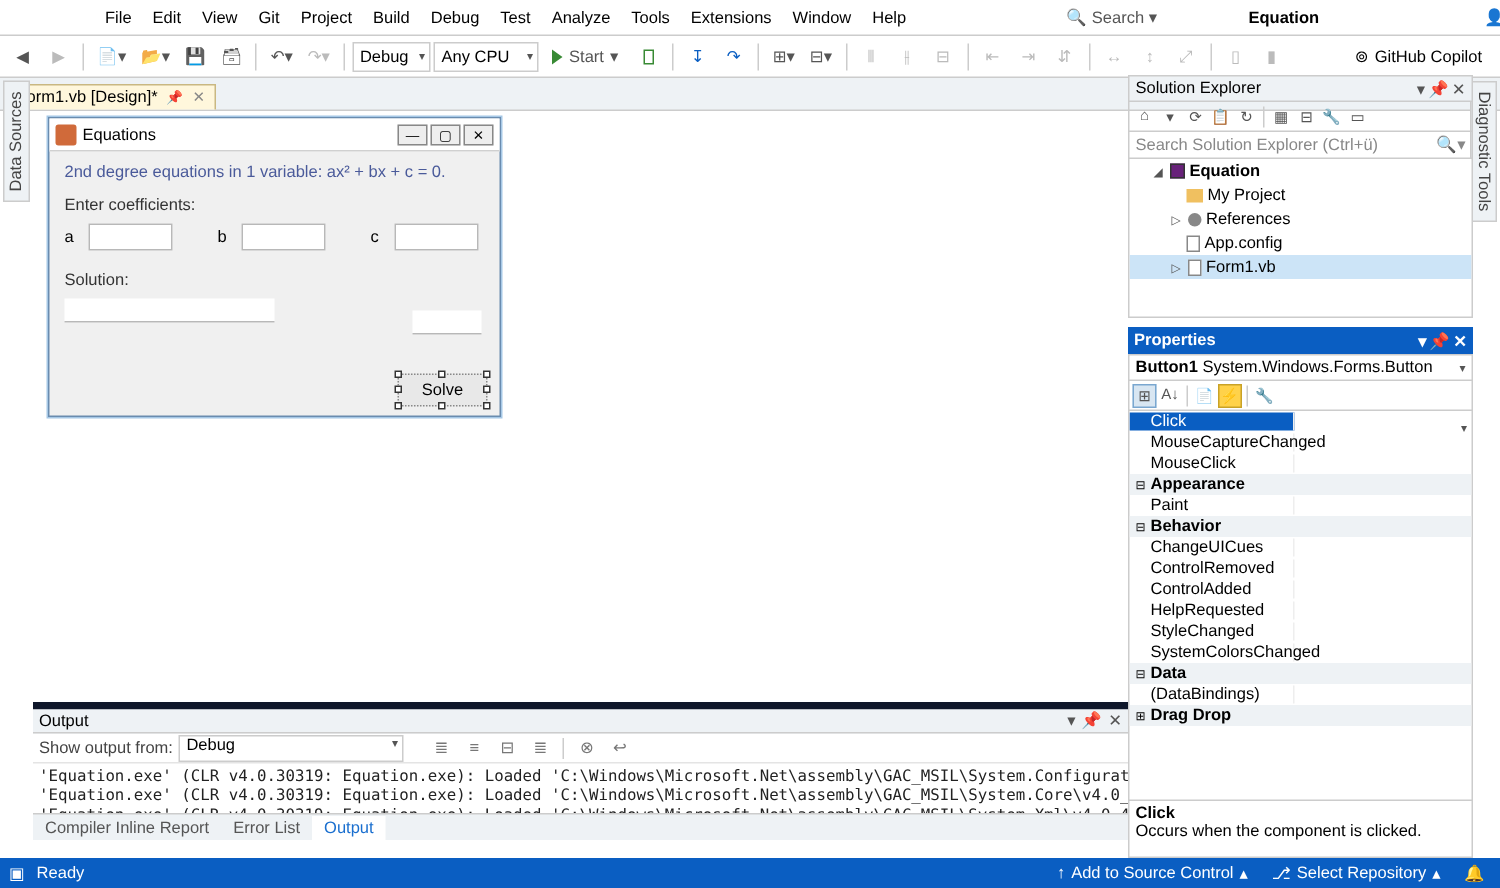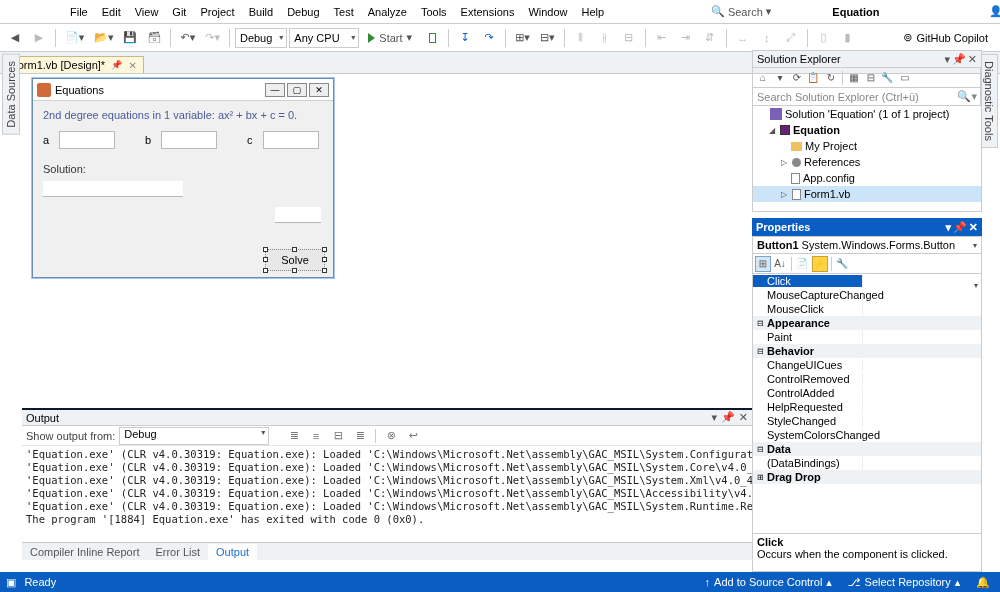--- a/index.html
+++ b/index.html
@@ -96,21 +96,21 @@
 .pg-row .v{flex:1;border-right:1px solid #eee;}
 .pg-row.sel .k{background:#0a5ec2;color:#fff;}
 .pg-row.sel .v{background:#fff;position:relative;}
 .pg-row.sel .v::after{content:"▾";position:absolute;right:2px;font-size:8px;color:#555;}
 .pg-cat{background:#eef2f5;font-weight:700;padding-left:4px;height:14px;display:flex;align-items:center;}
 .pg-cat .exp{width:10px;display:inline-block;font-size:8px;font-weight:400;}
 .prop-desc{border:1px solid #ccc;border-top:none;height:38px;padding:2px 4px;background:#fff;}
 .prop-desc .dn{font-weight:700;}
 
 
-.output-dock{position:absolute;left:22px;right:248px;bottom:32px;height:152px;display:flex;flex-direction:column;border-top:2px solid #0f172a;margin-top:15px;}
+.output-dock{position:absolute;left:22px;right:248px;bottom:32px;height:92px;display:flex;flex-direction:column;border-top:5px solid #0f172a;margin-top:15px;}
 .out-head{height:16px;background:#eef2f5;display:flex;align-items:center;padding:0 4px;border-bottom:1px solid #ccc;}
 .out-head .pbtns{margin-left:auto;display:flex;gap:4px;color:#555;font-size:9px;}
 .out-tb{height:20px;display:flex;align-items:center;padding:2px 4px;gap:4px;border-bottom:1px solid #e4e4e4;}
 .out-tb .lbl{color:#444;}
 .out-tb .combo{border:1px solid #ccc;height:18px;min-width:150px;padding:0 16px 0 4px;position:relative;background:#fff;}
 .out-tb .combo::after{content:"▾";position:absolute;right:3px;font-size:8px;color:#555;}
 .out-tb .ob{width:18px;height:18px;display:flex;align-items:center;justify-content:center;color:#777;border:1px solid transparent;}
 .out-text{flex:1;overflow:auto;font-family:Consolas,monospace;font-size:10.5px;white-space:pre;padding:2px 4px;color:#222;line-height:13px;}
 .out-tabs{height:18px;display:flex;align-items:center;border-top:1px solid #ccc;background:#eef2f5;}
 .out-tabs .ot{padding:2px 8px;color:#555;}
@@ -216,20 +216,21 @@
       <span class="form-icon"></span>
       <span>Equations</span>
       <span class="wbtns">
         <span class="wb">—</span>
         <span class="wb">▢</span>
         <span class="wb">✕</span>
       </span>
     </div>
     <div class="form-body">
       <div class="heading">2nd degree equations in 1 variable: ax² + bx + c = 0.</div>
+      <div class="fld-label">Enter coefficients:</div>
       <div class="coef-row">
         <span class="lab">a</span>
           <span class="tbox"></span>
         <span style="width:18px"></span>
         <span class="lab">b</span>
           <span class="tbox"></span>
         <span style="width:18px"></span>
         <span class="lab">c</span>
           <span class="tbox"></span>
       </div>
@@ -270,25 +271,20 @@
     <span class="sb">▦</span>
     <span class="sb">⊟</span>
     <span class="sb">🔧</span>
     <span class="sb">▭</span>
   </div>
   <div class="se-search">
     <span>Search Solution Explorer (Ctrl+ü)</span>
     <span class="mag">🔍▾</span>
   </div>
   <div class="tree">
-    <div class="tree-row">
-        <span class="tw"></span>
-        <span class="ticon sln"></span>
-        <span>Solution 'Equation' (1 of 1 project)</span>
-      </div>
     <div class="tree-row" style="padding-left:14px">
         <span class="tw">◢</span>
         <span class="ticon proj"></span>
         <span class="bold">Equation</span>
       </div>
     <div class="tree-row" style="padding-left:38px">
         <span class="ticon fold"></span>
         <span>My Project</span>
       </div>
     <div class="tree-row" style="padding-left:26px">

